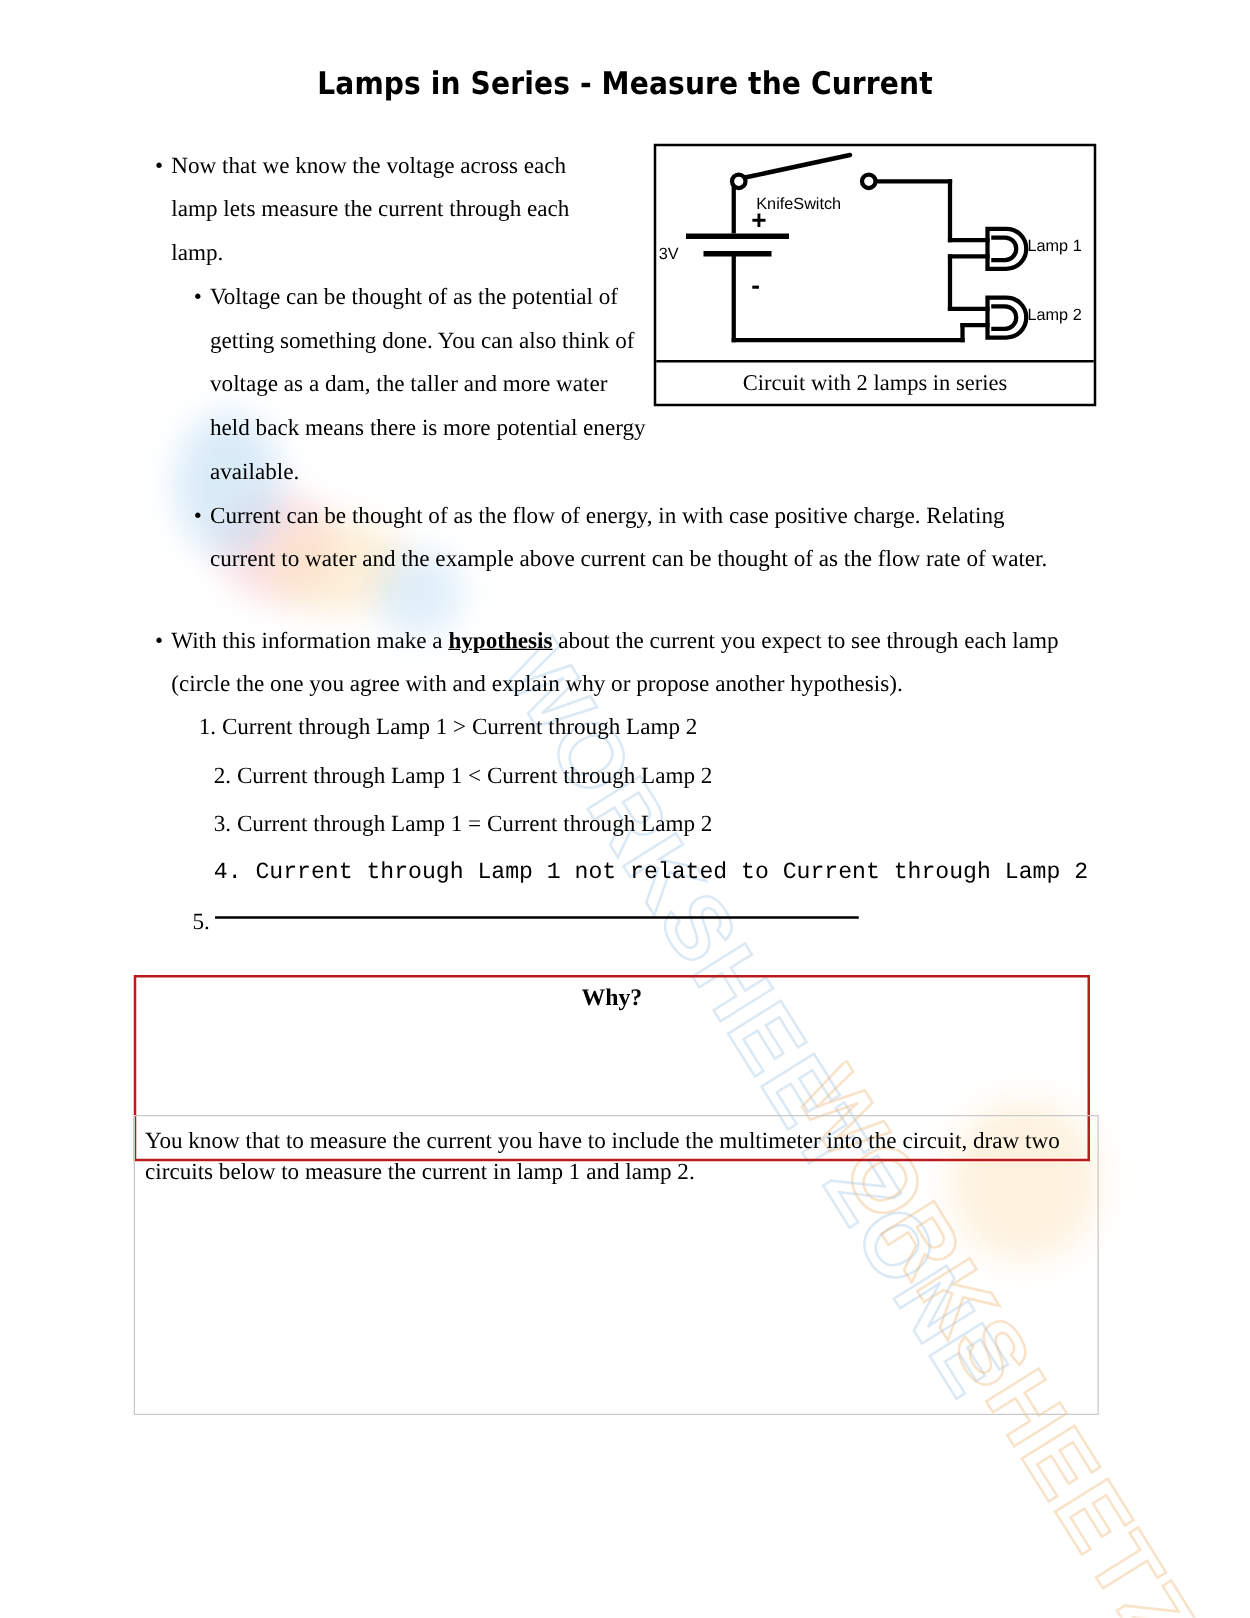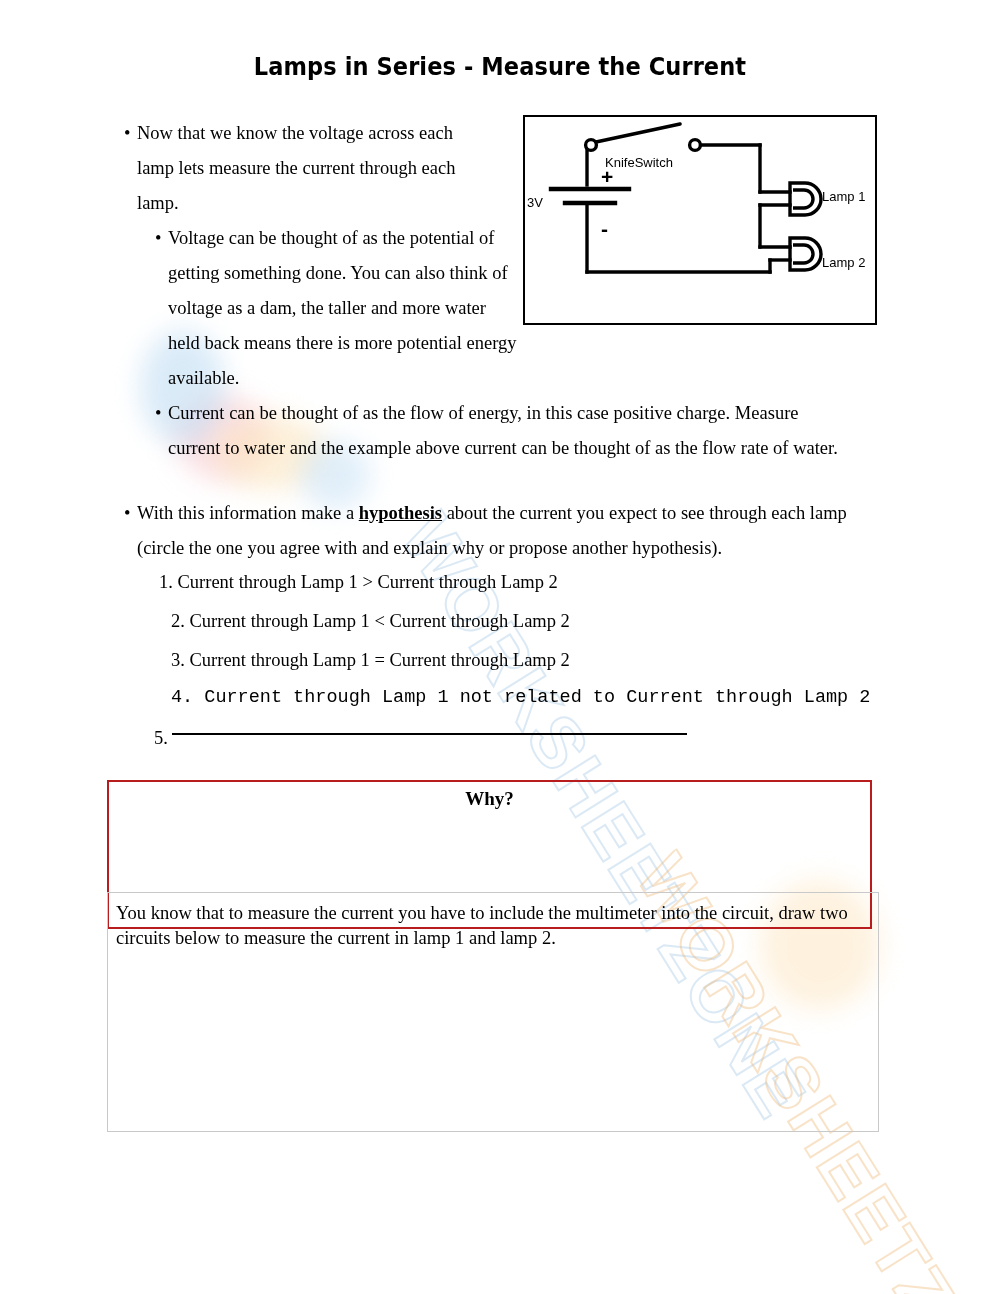--- a/index.html
+++ b/index.html
@@ -175,38 +175,39 @@
           <path d="M265,121 L280,121 A16,16 0 0 1 280,153 L265,153 L265,121 Z"></path>
           <path d="M268,128 L279,128 A9,9 0 0 1 279,146 L268,146"></path>
         </g>
       </svg>
 
       <div class="fig-label" style="left:2px;top:62px;margin-top:16px;">3V</div>
       <div class="fig-label" style="left:76px;top:48px;font-size:21px;font-weight:bold;">+</div>
       <div class="fig-label" style="left:76px;top:100px;font-size:21px;font-weight:bold;">-</div>
       <div class="fig-label" style="left:80px;top:38px;">KnifeSwitch</div>
       <div class="fig-label" style="left:297px;top:72px;">Lamp 1</div>
-      <div class="fig-label" style="left:297px;top:127px;margin-top:11px;">Lamp 2</div>
+      <div class="fig-label" style="left:297px;top:127px;">Lamp 2</div>
     </div>
 
+    <div class="fig-caption">Circuit with 2 lamps in series</div>
   </div>
 
   <div class="bullet-l1" style="left:124px;top:116px;width:370px;">
     <span class="bul">•</span>
     <span class="txt">Now that we know the voltage across each lamp lets measure the current through each lamp.</span>
   </div>
 
   <div class="bullet-l1" style="left:155px;top:221px;width:363px;">
     <span class="bul">•</span>
     <span class="txt">Voltage can be thought of as the potential of getting something done. You can also think of voltage as a dam, the taller and more water held back means there is more potential energy available.</span>
   </div>
 
   <div class="bullet-l1" style="left:155px;top:396px;width:700px;">
     <span class="bul">•</span>
-    <span class="txt">Current can be thought of as the flow of energy, in this case positive charge. Measure current to water and the example above current can be thought of as the flow rate of water.</span>
+    <span class="txt">Current can be thought of as the flow of energy, in with case positive charge. Relating current to water and the example above current can be thought of as the flow rate of water.</span>
   </div>
 
   <div class="bullet-l1" style="left:124px;top:496px;width:740px;">
     <span class="bul">•</span>
     <span class="txt">
       <span>With this information make a </span><b class="u">hypothesis</b><span> about the current you expect to see through each lamp (circle the one you agree with and explain why or propose another hypothesis).</span>
     </span>
   </div>
 
   <div class="num-item" style="left:159px;top:565px;">1. Current through Lamp 1 &gt; Current through Lamp 2</div>

